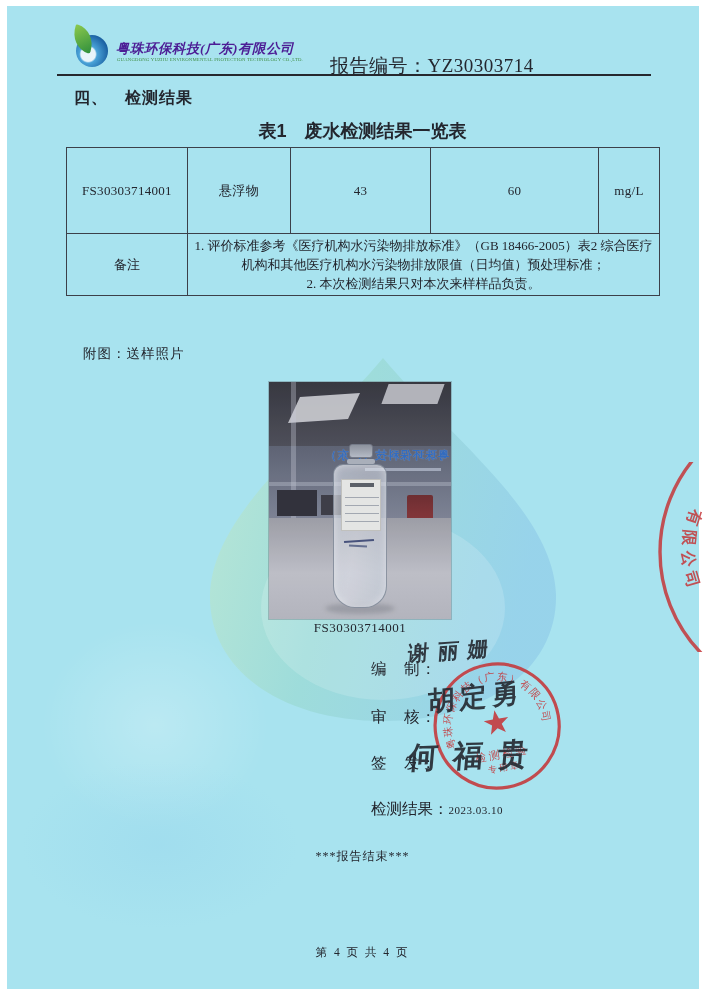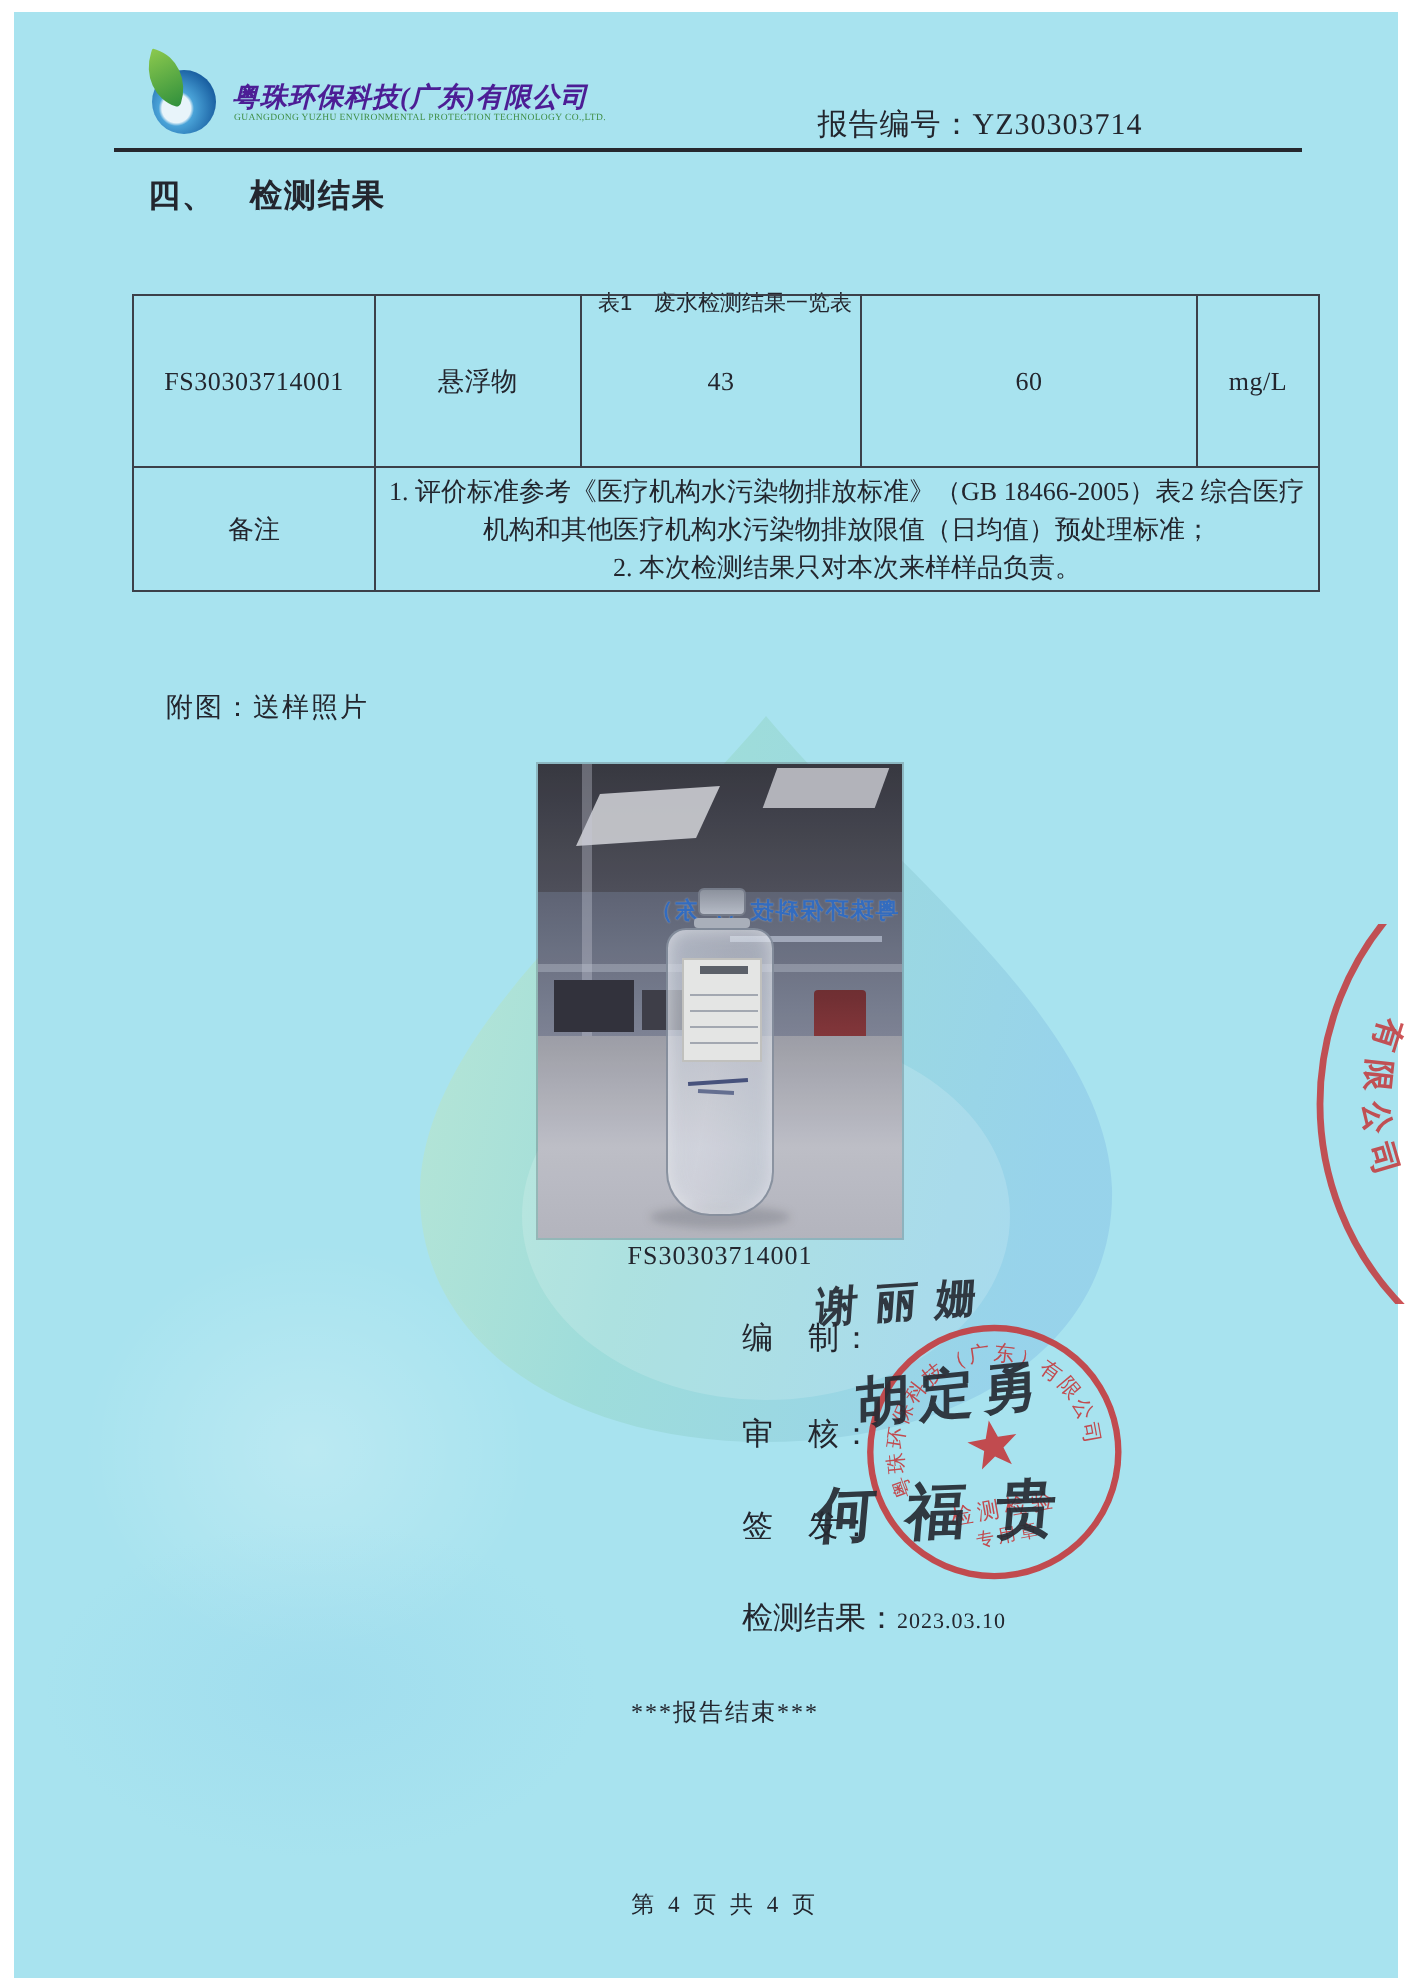--- a/index.html
+++ b/index.html
@@ -18,27 +18,27 @@
   
   .logo-wrap { left:72px; top:29px; width:40px; height:40px; }
   .logo-circle { left:4px; top:6px; width:32px; height:32px; border-radius:50%;
     background:radial-gradient(circle at 38% 60%, #e8f4fa 0 26%, #4aa3d8 32%, #15599c 78%, #0d3f78 100%); }
   .logo-leaf { left:0px; top:-2px; width:22px; height:24px;
     background:linear-gradient(135deg,#8cc94e,#2f8f3c);
     border-radius:4% 95% 10% 95%; transform:rotate(18deg); }
   .company-cn { left:116px; top:40px; font-size:13.5px; font-weight:bold; font-style:italic;
     color:#4c1d95; letter-spacing:.5px; white-space:nowrap; }
   .company-en { left:117px; top:57px; font-size:5px; color:#3f8d44; letter-spacing:.2px; white-space:nowrap; transform:scale(.95); transform-origin:left top; }
-  .report-no { left:330px; top:53px; width:320px; text-align:center; font-size:15px; letter-spacing:.5px; }
+  .report-no { left:330px; top:53px; width:320px; text-align:left; font-size:19px; letter-spacing:.5px; }
   .header-rule { left:57px; top:74px; width:594px; border-top:2px solid #26282e; }
 
   .section-heading { left:74px; top:88px; font-size:16px; font-weight:bold; letter-spacing:1px;
     font-family:"Liberation Sans","DejaVu Sans",sans-serif; }
-  .table-title { left:66px; top:119px; width:593px; text-align:center; font-size:11px; font-weight:normal;
-    font-family:"Liberation Sans","DejaVu Sans",sans-serif;margin-top:25px; }
+  .table-title { left:66px; top:119px; width:593px; text-align:center; font-size:18px; font-weight:bold;
+    font-family:"Liberation Sans","DejaVu Sans",sans-serif; }
 
   
   table.results { left:66px; top:147px; width:593px; position:absolute;
     border-collapse:collapse; table-layout:fixed; }
   table.results td { border:1px solid #3c4049; text-align:center; vertical-align:middle;
     font-size:13px; padding:2px; }
   tr.hd td { height:47px; }
   tr.dt td { height:86px; letter-spacing:.3px; }
   tr.rm td { height:56px; }
   td.remark-content { text-align:left; vertical-align:top; padding:5px 9px 7px 9px;

